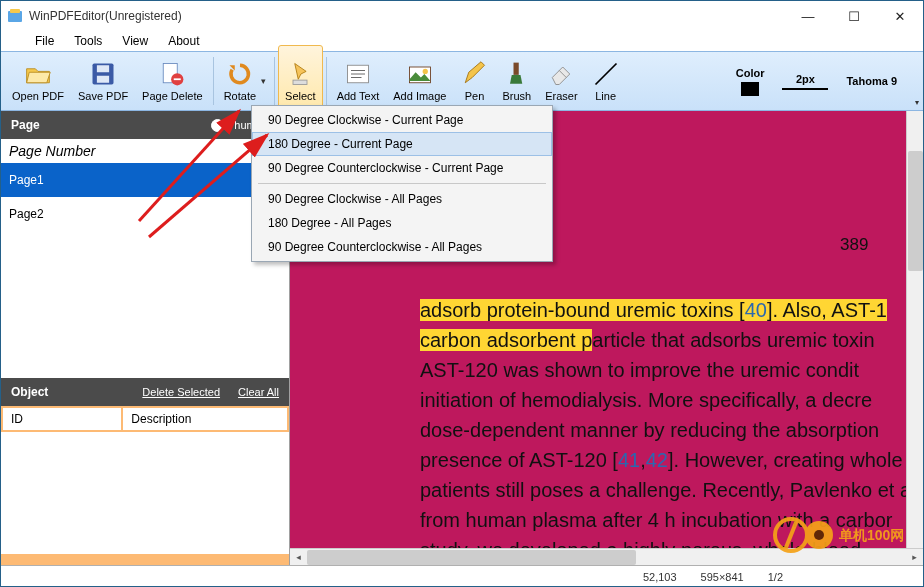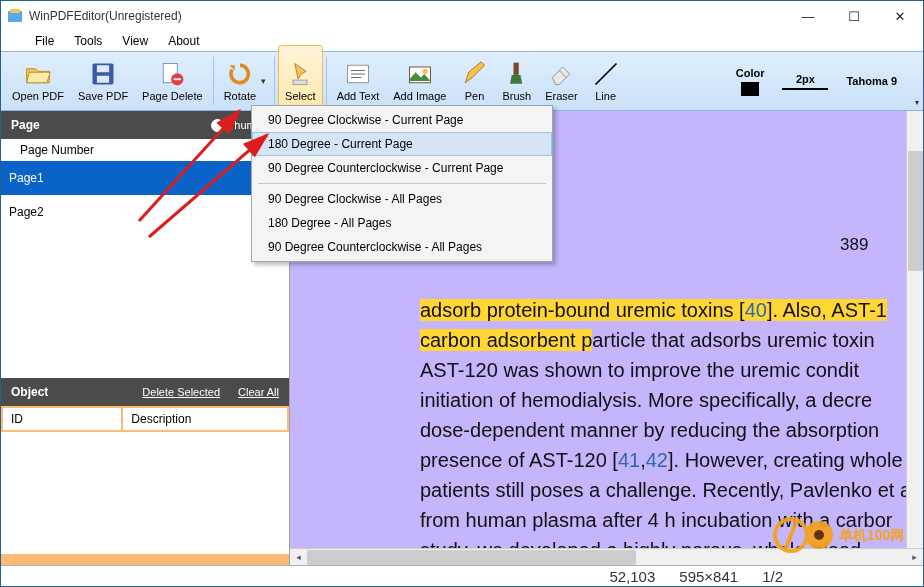--- a/index.html
+++ b/index.html
@@ -27,49 +27,49 @@
 .tri { font-size: 8px; color:#333; position:absolute; right:4px; bottom:3px;}
 
 .workspace { display: flex; height: 454px; }
 
 .side { width: 289px; background: #fdba74; display:flex; flex-direction:column; border-right: 1px solid #a0a0a0;}
 .panel-hdr { background: #4b4b4b; color: #fff; font-size: 12px; height: 28px; display: flex; align-items: center; padding: 0 10px; }
 .panel-hdr .hdr-title { font-weight: bold; flex: 1; }
 .panel-hdr .radio { width:13px; height:13px; border-radius:50%; border:1px solid #fff; background:#fff; margin-right:4px; position:relative;}
 .panel-hdr .radio::after{content:"";}
 .panel-hdr .thumb-lbl { font-size: 11px; }
-.list-col { font-size:12px; padding:4px 19px; }
+.list-col { font-size:14px; padding:4px 8px;font-style:italic; }
 .list-row { font-size:12px; padding:10px 8px; }
 .list-row.sel { background:#0a63c9; color:#fff; }
 .page-list { height: 239px; overflow:hidden; background:#fff; }
 .obj-hdr .link { color:#fff; text-decoration:underline; font-size:11px; margin-left:18px; cursor:pointer;}
 .obj-tbl { font-size:12px; }
 .obj-tbl th { text-align:left; font-weight:normal; padding:4px 8px; border-bottom: 0; background:#fff; width:55px;}
 .obj-body { height: 122px; background:#fff; }
 
-.doc-area { flex:1; background:#c4b5fd; position:relative; overflow:hidden;text-align:right;}
+.doc-area { flex:1; background:#be185d; position:relative; overflow:hidden;text-align:right;}
 .doc-page { position:absolute; left:130px; top:-33px; width:640px; background:#fff; padding: 0; font-family: "Palatino Linotype","Book Antiqua",serif; font-size:20px; line-height:1.5; color:#111;}
 .doc-page .frag { position:absolute; white-space:nowrap;}
 .doc-page .hl { background:#ffd633; }
 .doc-page .ref { color:#2a68b0; }
 .doc-scroll-h { position:absolute; left:0; right:0; bottom:0; height:17px; background:#f0f0f0; border-top:1px solid #ccc; display:flex; align-items:center;}
 .doc-scroll-h .sb-btn{ width:17px; height:17px; display:flex;align-items:center;justify-content:center; font-size:9px; color:#555;}
 .doc-scroll-h .sb-track{ flex:1; position:relative; height:17px;}
 .doc-scroll-h .sb-thumb{ position:absolute; height:15px; top:1px; left:0; width:55%; background:#cdcdcd; border-radius:2px;}
 .doc-scroll-v { position:absolute; top:0; right:0; bottom:17px; width:17px; background:#f0f0f0; border-left:1px solid #ccc;}
 .doc-scroll-v .sb-thumb{ position:absolute; width:15px; left:1px; top:40px; height:120px; background:#cdcdcd; border-radius:2px;}
 
 .dropdown { position:absolute; left:250px; top:104px; width:302px; background:#f4f4f4; border:1px solid #9aa7b4; box-shadow: 3px 3px 4px rgba(0,0,0,0.25); z-index:50; font-size:12px; padding: 2px 0;}
 .dropdown .dd-item { padding: 5px 16px; }
 .dropdown .dd-item.hover { background:#d6e5f5; border:1px solid #9cc0e6; padding:4px 15px;}
 .dropdown .dd-sep { height:1px; background:#c8c8c8; margin:3px 6px; }
 
 .arrow { position:absolute; z-index:60; pointer-events:none; }
 
-.statusbar { height:22px; border-top:1px solid #b0b0b0; display:flex; align-items:center; font-size:15px; color:#333; padding: 0 8px;}
+.statusbar { height:22px; border-top:1px solid #b0b0b0; display:flex; align-items:center; font-size:11px; color:#333; padding: 0 8px;}
 .statusbar .sb-seg { padding: 0 12px;}
 .statusbar .spacer { flex:1; }
 
 .watermark { position:absolute; right:12px; bottom:22px; z-index:70; pointer-events:none; opacity:0.92;}
 </style>
 </head>
 <body>
 
 <div class="titlebar">
   <span class="app-icon">

